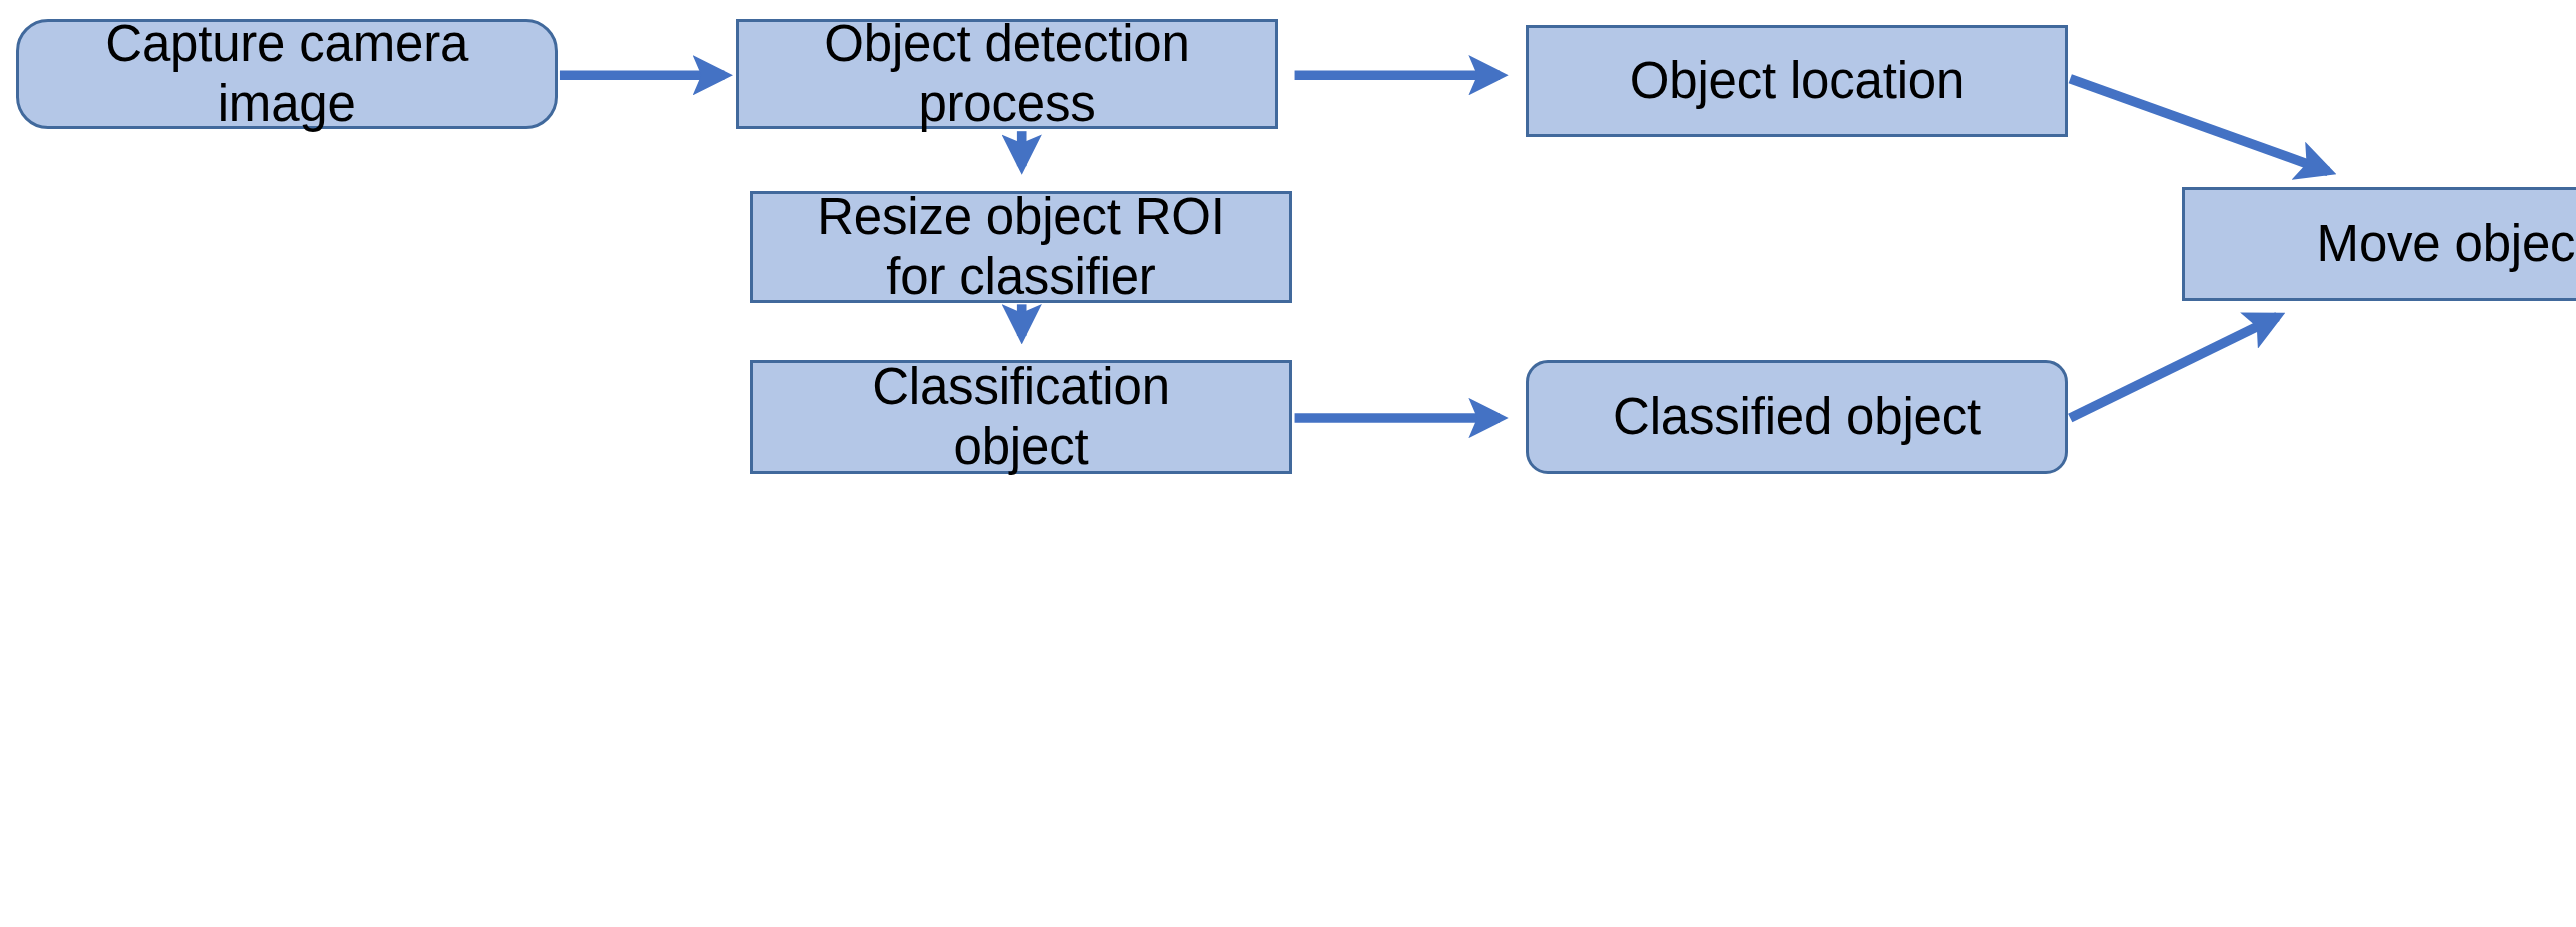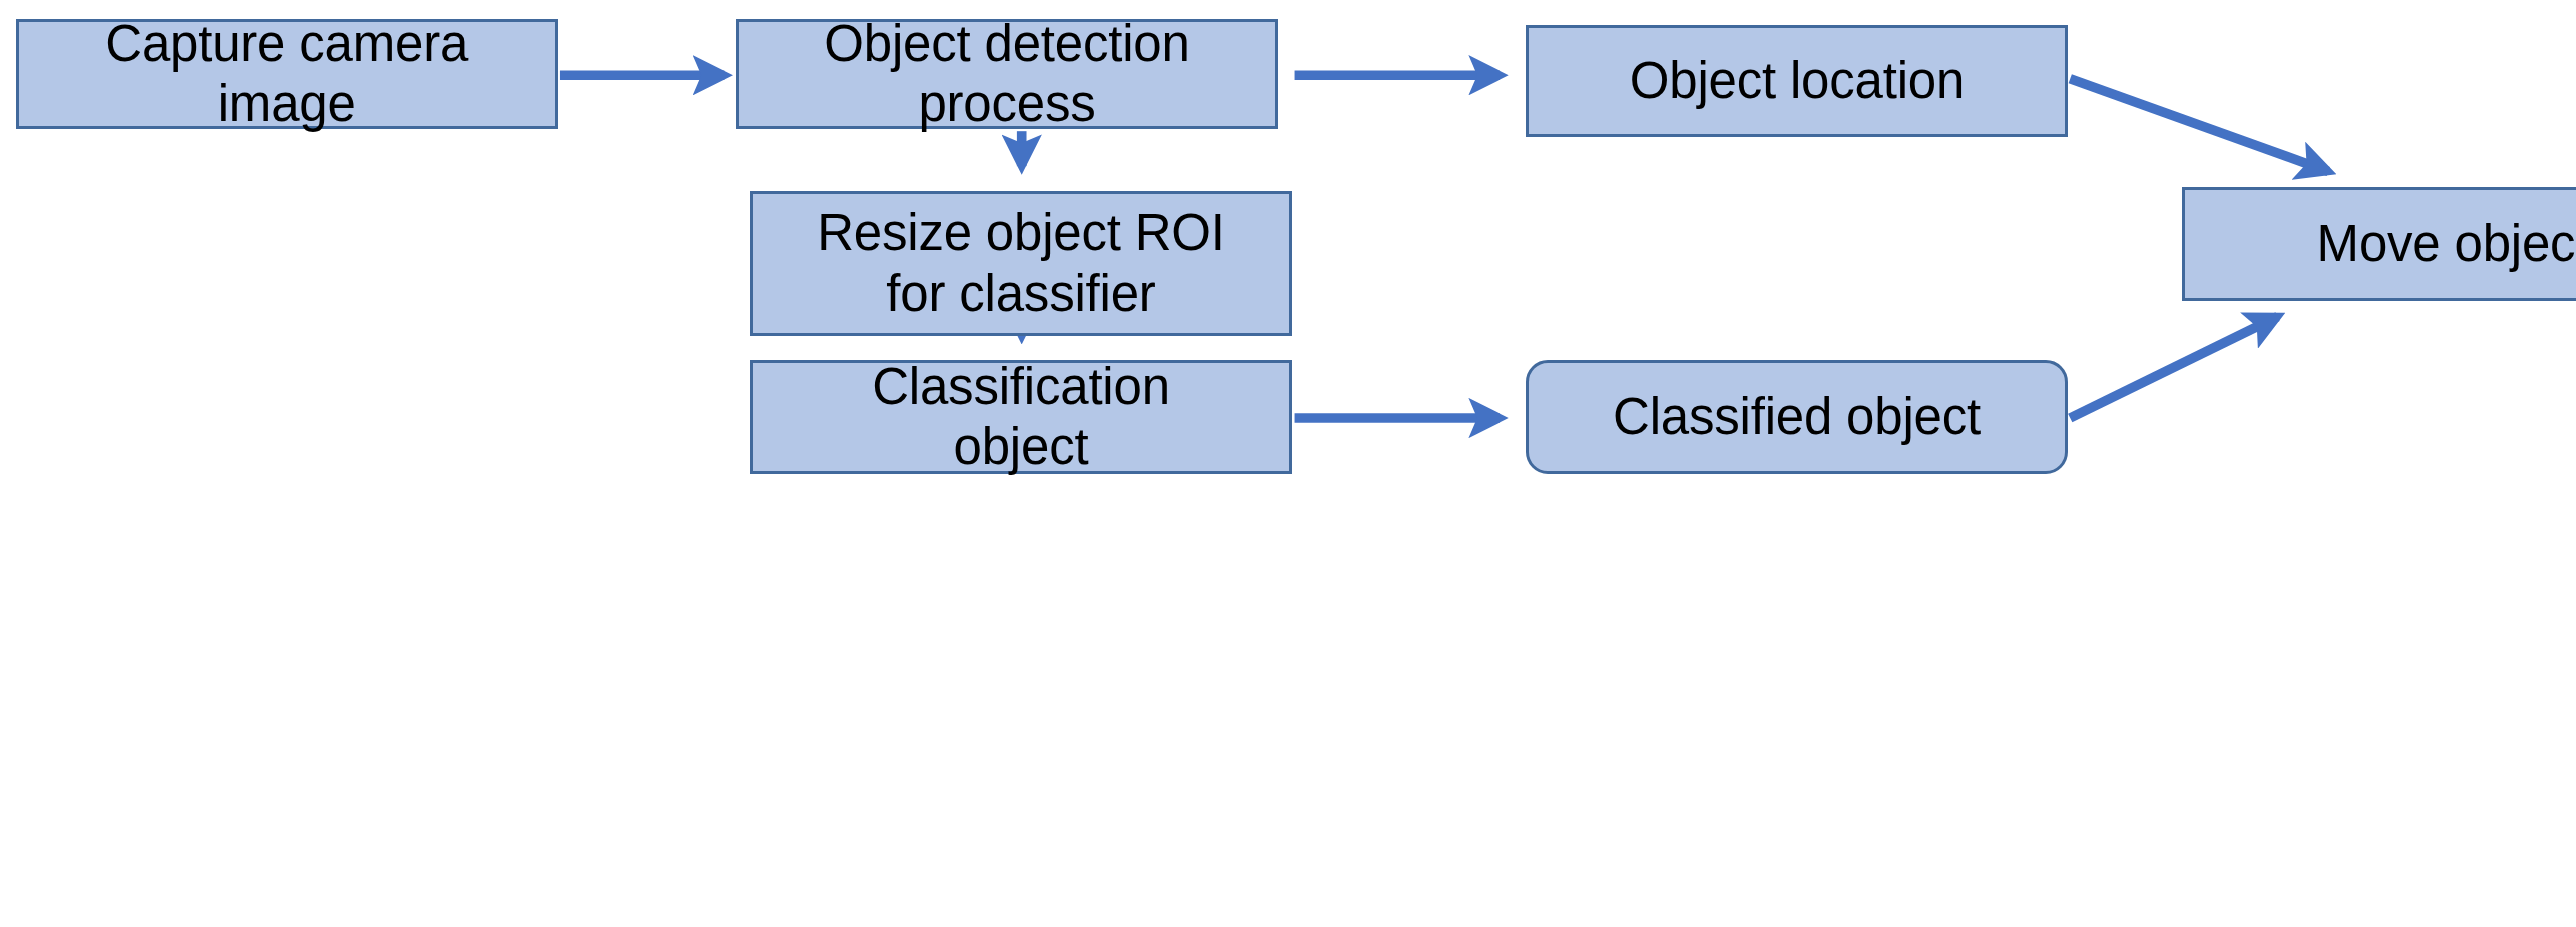--- a/index.html
+++ b/index.html
@@ -40,24 +40,24 @@
   }
   #edges {
     position: absolute;
     left: 0;
     top: 0;
     width: 2576px;
     height: 927px;
     pointer-events: none;
   }
   
-  #node-capture      { left: 15.7px;   top: 19px;  width: 542px;  height: 110px; }
+  #node-capture      { left: 15.7px;   top: 19px;  width: 542px;  height: 110px; border-radius: 32px; }
   #node-detection    { left: 736px;  top: 19px;  width: 542px;  height: 110px; }
   #node-location     { left: 1526px; top: 25px;  width: 542px;  height: 112px; }
-  #node-resize       { left: 750px;  top: 191px; width: 542px;  height: 145px; }
+  #node-resize       { left: 750px;  top: 191px; width: 542px;  height: 112px; }
   #node-classify     { left: 750px;  top: 360px; width: 542px;  height: 114px; }
   #node-classified   { left: 1526px; top: 360px; width: 542px;  height: 114px; border-radius: 22px; }
   #node-move         { left: 2182px; top: 187px; width: 542px;  height: 114px; }
 </style>
 </head>
 <body>
 
 <div id="canvas">
 
   <svg id="edges" viewBox="0 0 2945 1060" width="2576" height="927" xmlns="http://www.w3.org/2000/svg" aria-hidden="true">

